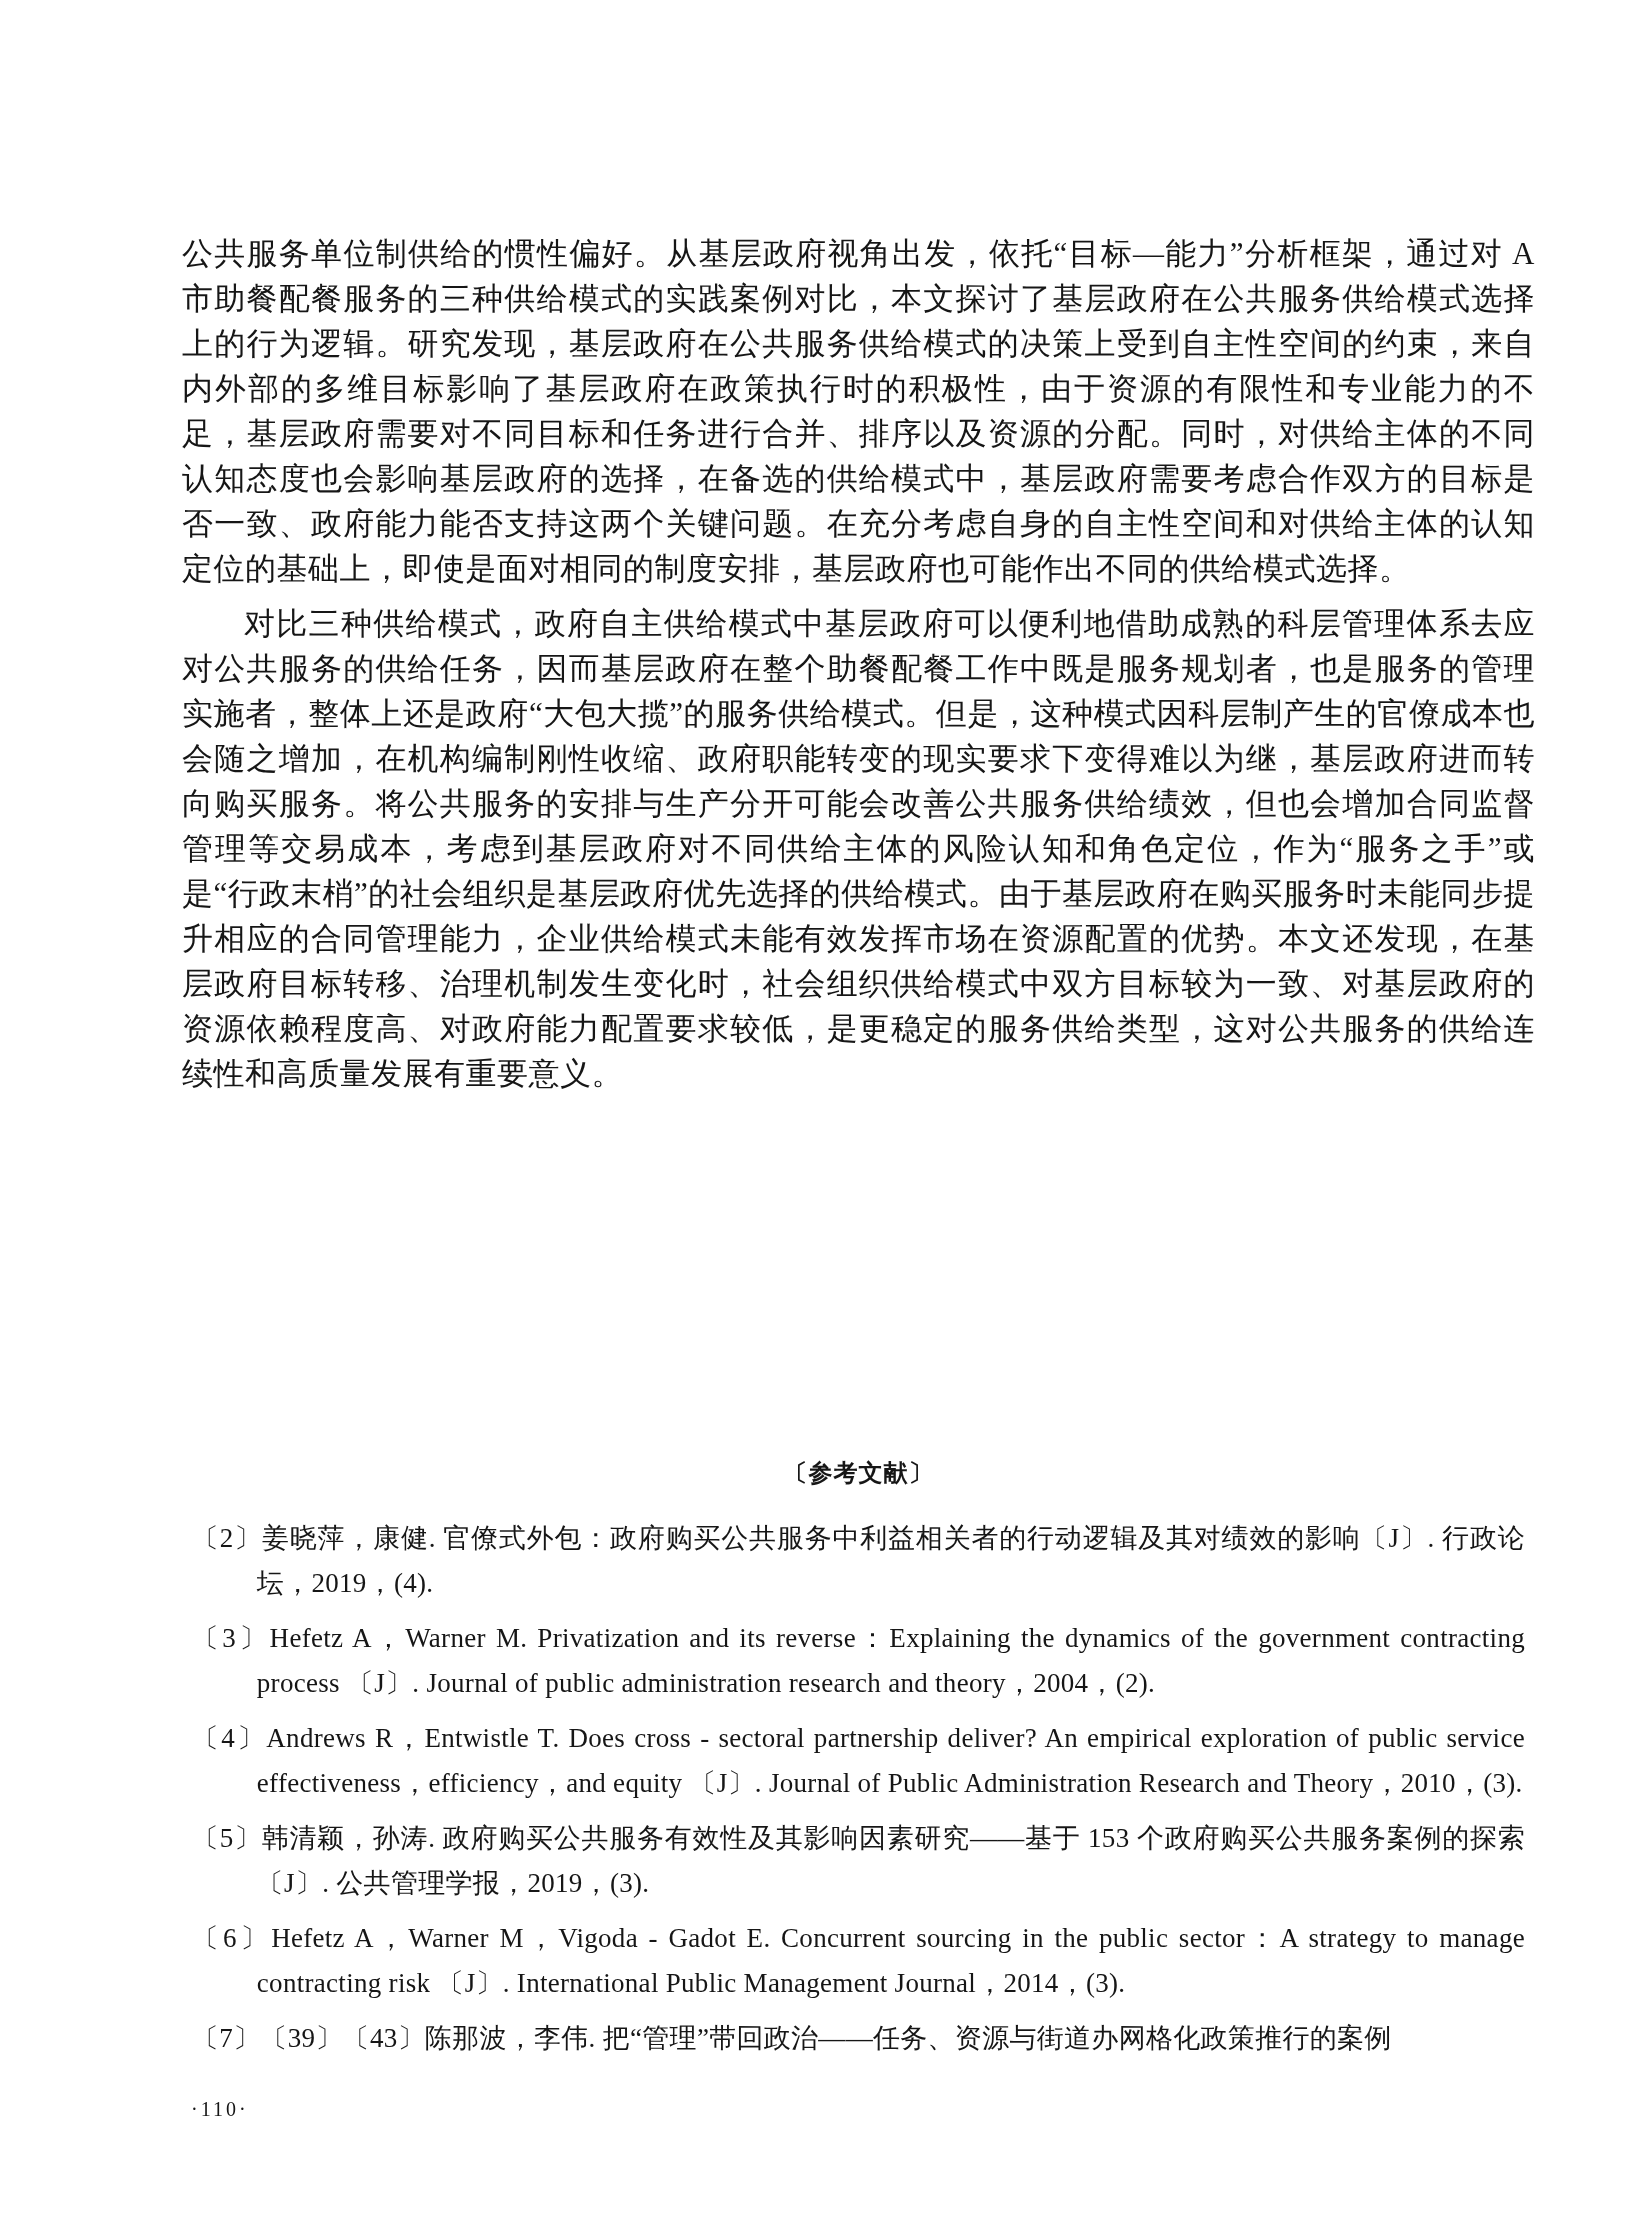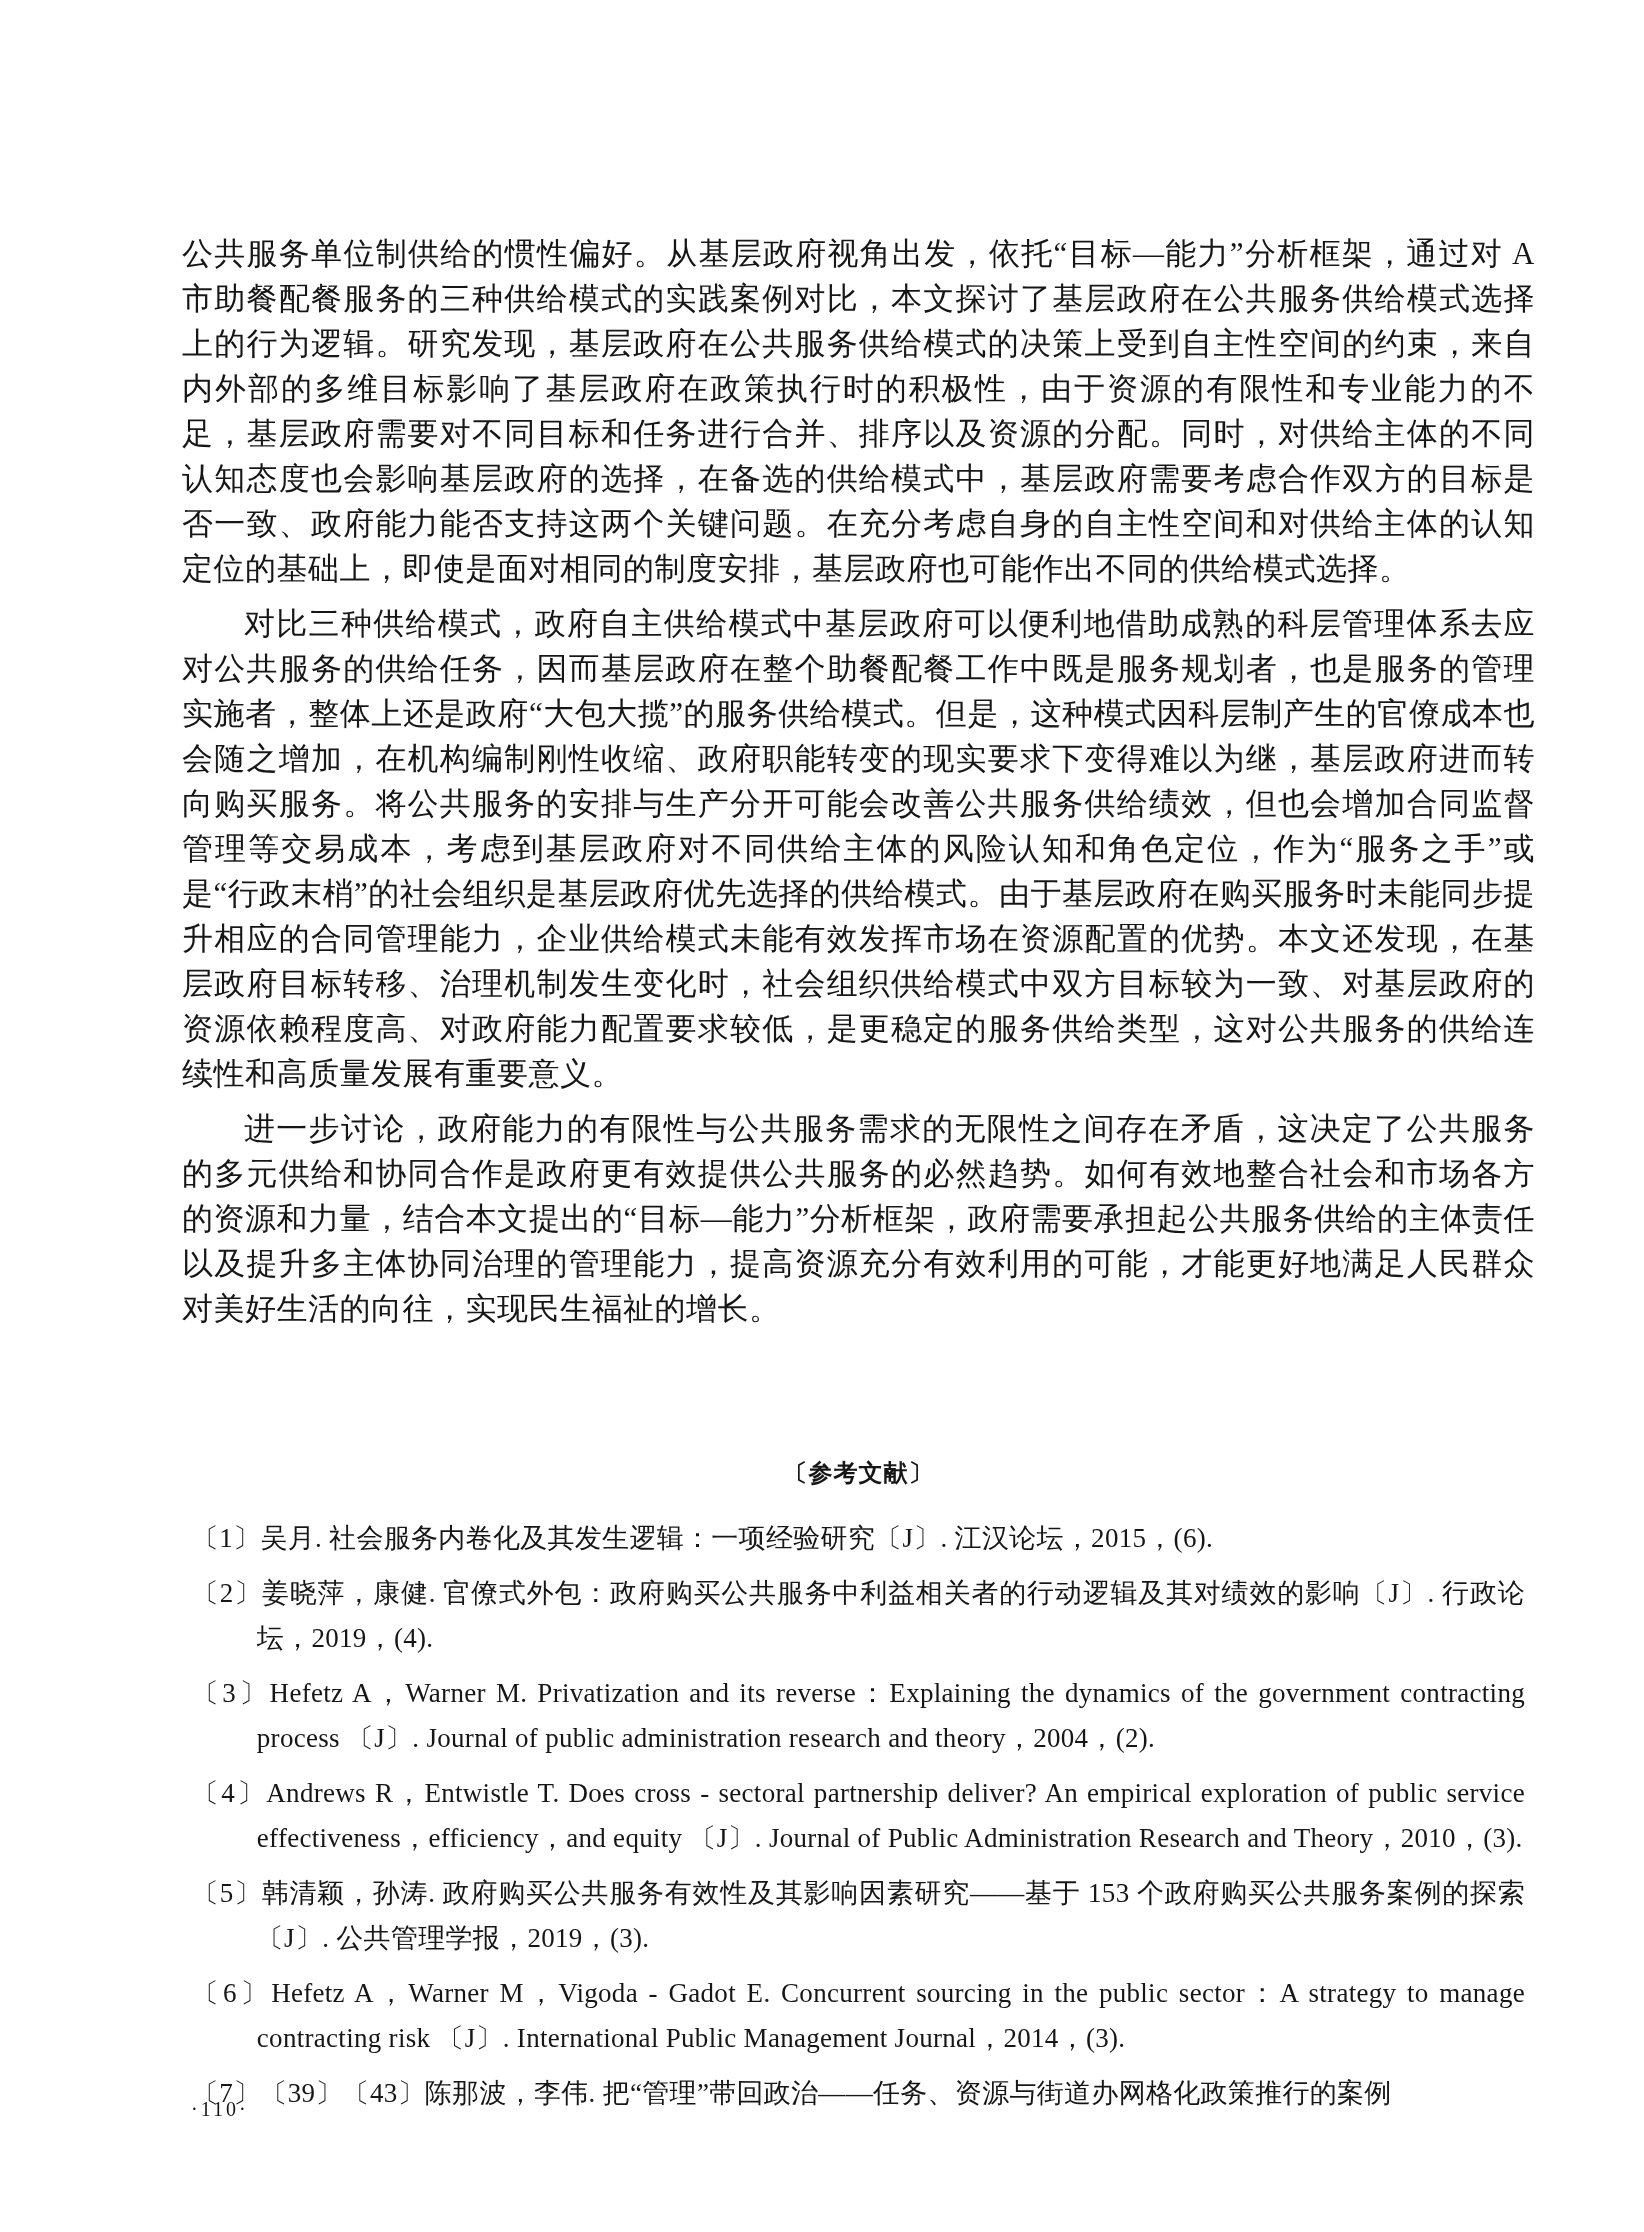--- a/index.html
+++ b/index.html
@@ -57,27 +57,25 @@
   }
 </style>
 </head>
 <body>
 
 <div class="page">
 
   <main class="article">
     <p class="para">公共服务单位制供给的惯性偏好。从基层政府视角出发，依托“目标—能力”分析框架，通过对 A 市助餐配餐服务的三种供给模式的实践案例对比，本文探讨了基层政府在公共服务供给模式选择上的行为逻辑。研究发现，基层政府在公共服务供给模式的决策上受到自主性空间的约束，来自内外部的多维目标影响了基层政府在政策执行时的积极性，由于资源的有限性和专业能力的不足，基层政府需要对不同目标和任务进行合并、排序以及资源的分配。同时，对供给主体的不同认知态度也会影响基层政府的选择，在备选的供给模式中，基层政府需要考虑合作双方的目标是否一致、政府能力能否支持这两个关键问题。在充分考虑自身的自主性空间和对供给主体的认知定位的基础上，即使是面对相同的制度安排，基层政府也可能作出不同的供给模式选择。</p>
     <p class="para indent">对比三种供给模式，政府自主供给模式中基层政府可以便利地借助成熟的科层管理体系去应对公共服务的供给任务，因而基层政府在整个助餐配餐工作中既是服务规划者，也是服务的管理实施者，整体上还是政府“大包大揽”的服务供给模式。但是，这种模式因科层制产生的官僚成本也会随之增加，在机构编制刚性收缩、政府职能转变的现实要求下变得难以为继，基层政府进而转向购买服务。将公共服务的安排与生产分开可能会改善公共服务供给绩效，但也会增加合同监督管理等交易成本，考虑到基层政府对不同供给主体的风险认知和角色定位，作为“服务之手”或是“行政末梢”的社会组织是基层政府优先选择的供给模式。由于基层政府在购买服务时未能同步提升相应的合同管理能力，企业供给模式未能有效发挥市场在资源配置的优势。本文还发现，在基层政府目标转移、治理机制发生变化时，社会组织供给模式中双方目标较为一致、对基层政府的资源依赖程度高、对政府能力配置要求较低，是更稳定的服务供给类型，这对公共服务的供给连续性和高质量发展有重要意义。</p>
-    <p class="para indent">进一步讨论，政府能力的有限性与公共服务需求的无限性之间存在矛盾，这决定了公共服务的多元供给和协同合作是政府更有效提供公共服务的必然趋势。如何有效地整合社会和市场各方的资源和力量，结合本文提出的“目标—能力”分析框架，政府需要承担起公共服务供给的主体责任以及提升多主体协同治理的管理能力，提高资源充分有效利用的可能，才能更好地满足人民群众对美好生活的向往，实现民生福祉的增长。</p>
   </main>
 
   <section class="references">
     <h2 class="ref-header">〔参考文献〕</h2>
     <ol class="ref-list">
-      <li class="ref">〔1〕吴月. 社会服务内卷化及其发生逻辑：一项经验研究〔J〕. 江汉论坛，2015，(6).</li>
       <li class="ref">〔2〕姜晓萍，康健. 官僚式外包：政府购买公共服务中利益相关者的行动逻辑及其对绩效的影响〔J〕. 行政论坛，2019，(4).</li>
       <li class="ref">〔3〕Hefetz A，Warner M. Privatization and its reverse：Explaining the dynamics of the government contracting process 〔J〕. Journal of public administration research and theory，2004，(2).</li>
       <li class="ref">〔4〕Andrews R，Entwistle T. Does cross - sectoral partnership deliver? An empirical exploration of public service effectiveness，efficiency，and equity 〔J〕. Journal of Public Administration Research and Theory，2010，(3).</li>
       <li class="ref">〔5〕韩清颖，孙涛. 政府购买公共服务有效性及其影响因素研究——基于 153 个政府购买公共服务案例的探索〔J〕. 公共管理学报，2019，(3).</li>
       <li class="ref">〔6〕Hefetz A，Warner M，Vigoda - Gadot E. Concurrent sourcing in the public sector：A strategy to manage contracting risk 〔J〕. International Public Management Journal，2014，(3).</li>
       <li class="ref">〔7〕〔39〕〔43〕陈那波，李伟. 把“管理”带回政治——任务、资源与街道办网格化政策推行的案例</li>
     </ol>
   </section>
 
   <footer>

